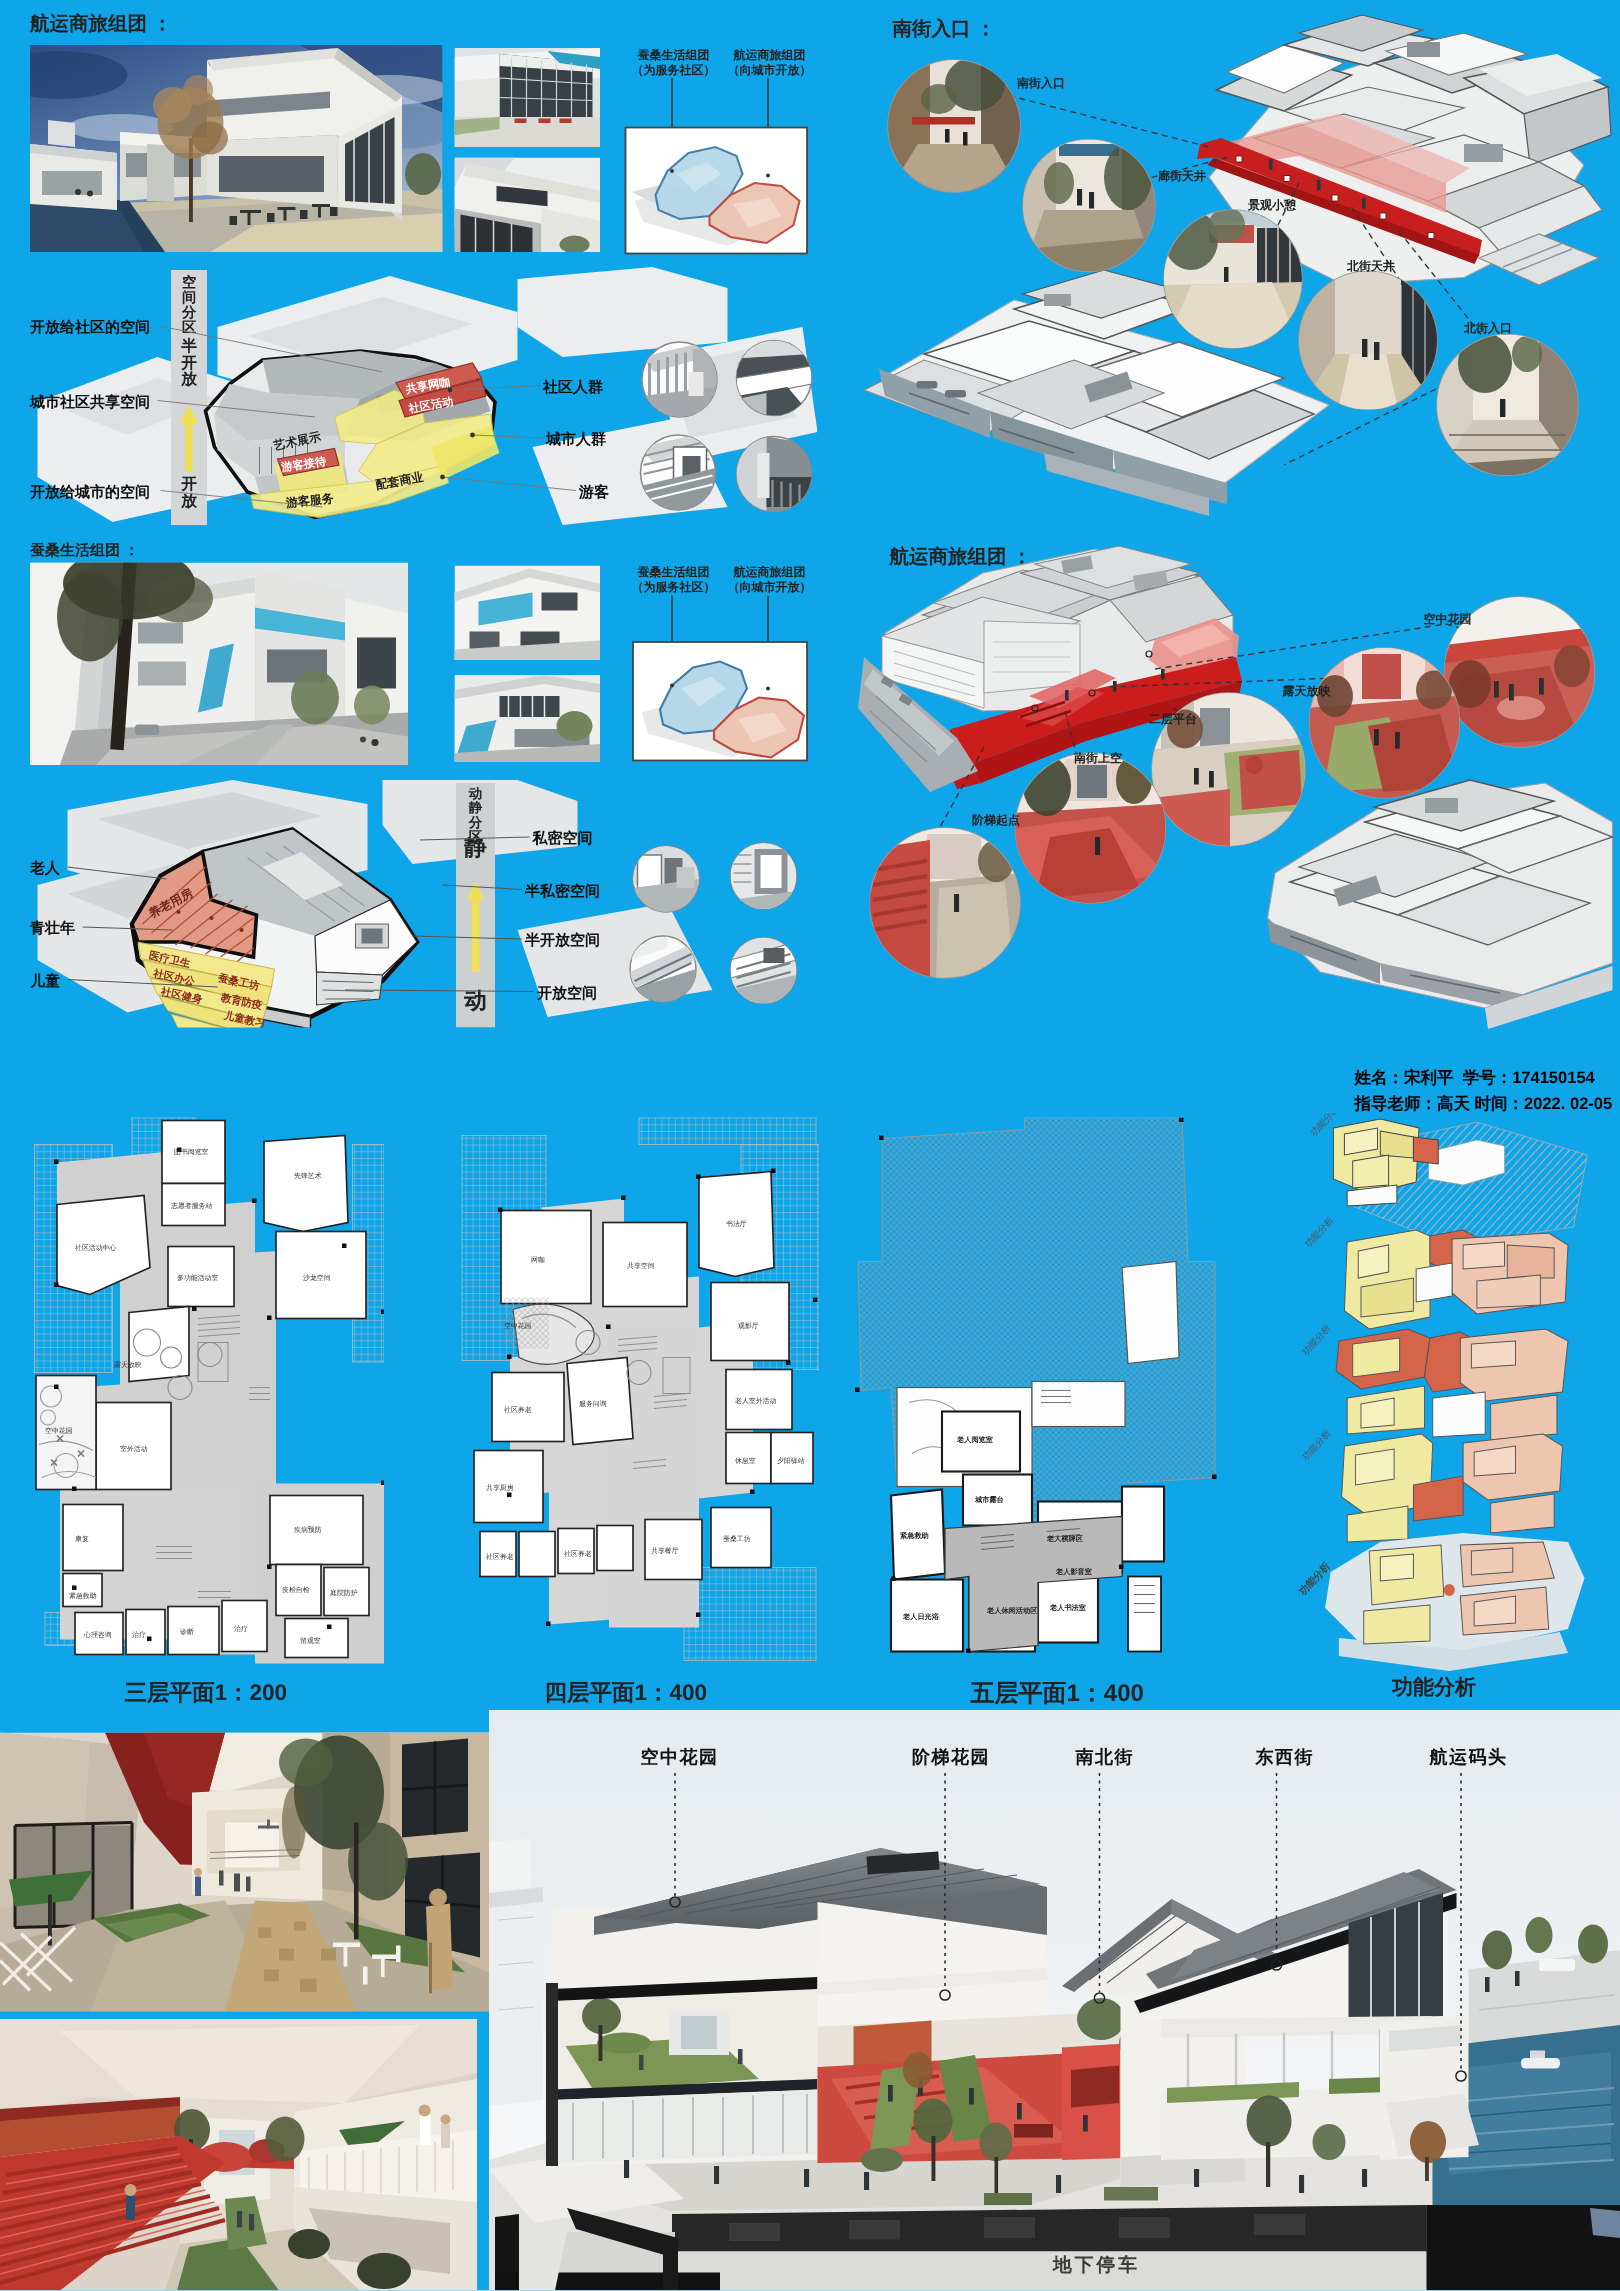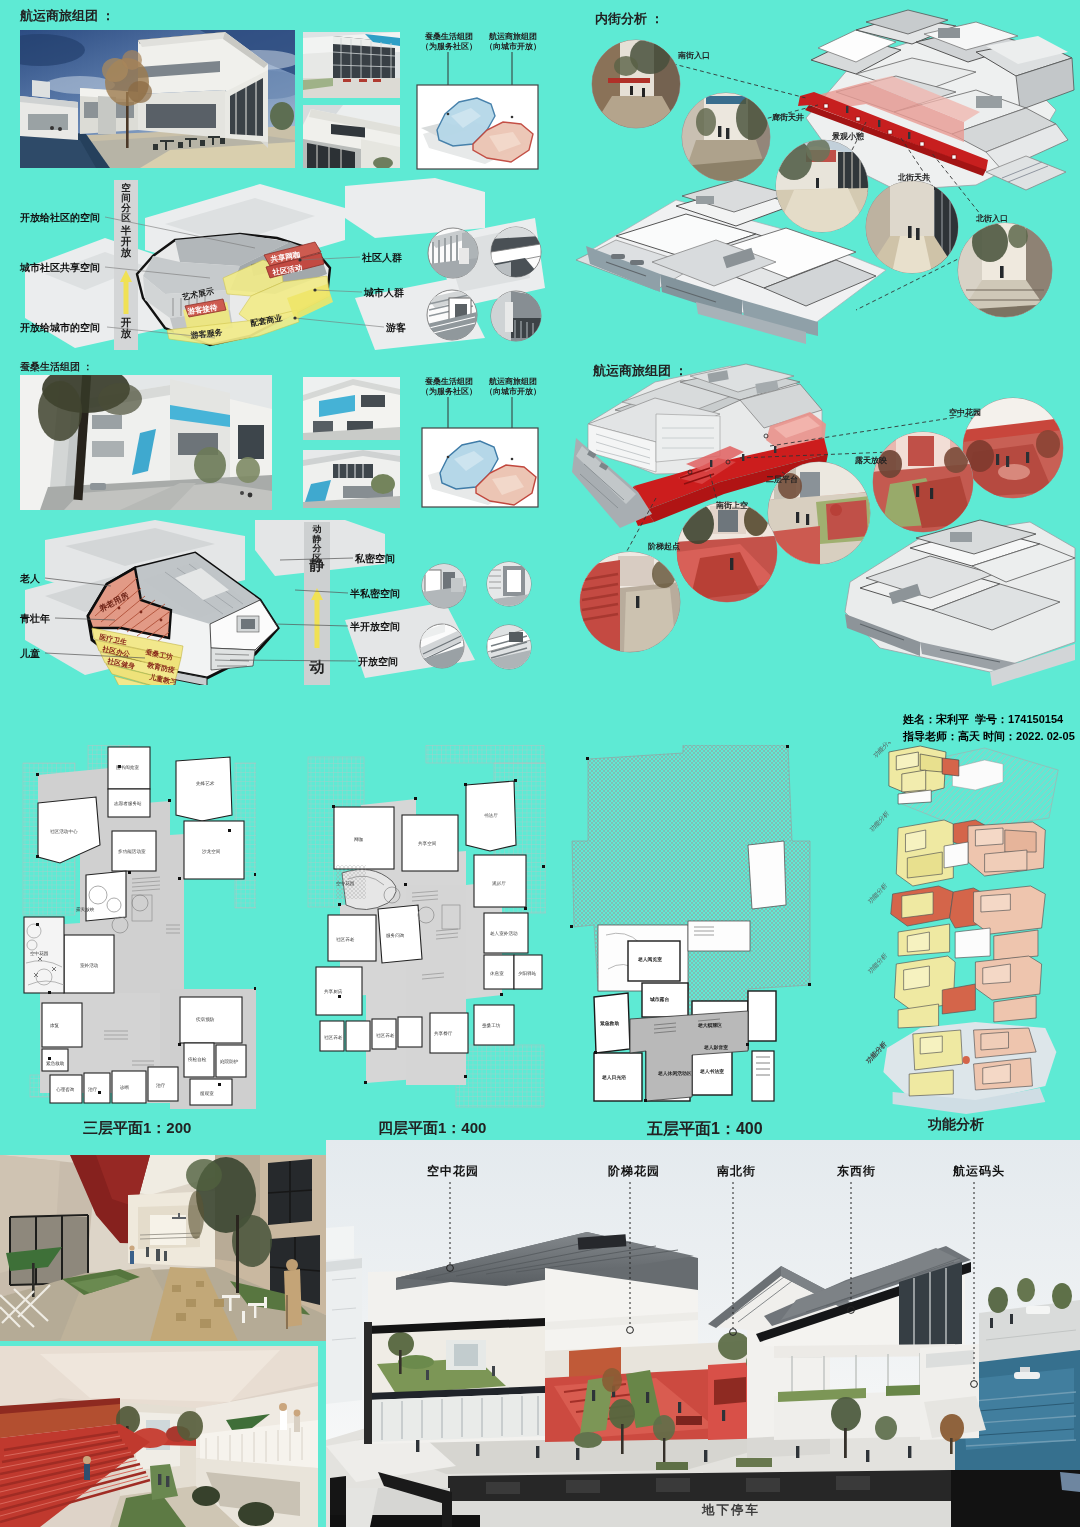--- a/index.html
+++ b/index.html
@@ -1,16 +1,16 @@
 <!DOCTYPE html>
 <html><head>
 <meta charset="utf-8">
 <style>
   html,body{margin:0;padding:0;background:#fff;}
-  #board{position:relative;width:1080px;height:1527px;background:#5eead4;overflow:hidden;
+  #board{position:relative;width:1080px;height:1527px;background:#0ea5e9;overflow:hidden;
          font-family:"Liberation Sans",sans-serif;color:#111;}
   .abs{position:absolute;}
   .lbl{position:absolute;font-weight:bold;color:#222;}
   .sm{position:absolute;color:#222;}
 </style>
 </head>
 <body>
 <div id="board">
 
 <div class="lbl" style="left:20px;top:7px;font-size:13px;">航运商旅组团 ：</div>
@@ -558,21 +558,21 @@
               <line x1="476" y1="132" x2="512" y2="122"></line>
               <line x1="476" y1="138" x2="512" y2="128"></line>
             </g>
       <rect x="494" y="112" width="14" height="10" fill="#565c60"></rect>
       <polygon points="472,140 516,130 516,149 472,149" fill="#aeb4b7"></polygon>
     </g>
   </g>
 </svg>
 </div>
 
-<div class="lbl" style="left:595px;top:10px;font-size:13px;">内街分析 ：</div>
+<div class="lbl" style="left:595px;top:10px;font-size:13px;">南街入口 ：</div>
 
 <div class="abs" style="left:556px;top:0px;width:520px;height:352px;">
 <svg width="520" height="352" viewBox="0 0 520 352">
   <defs>
     <radialGradient id="ph1" cx="0.5" cy="0.35">
             <stop offset="0" stop-color="#e8dfd2"></stop>
             <stop offset="0.7" stop-color="#b09a82"></stop>
             <stop offset="1" stop-color="#6e5a46"></stop>
           </radialGradient>
     <radialGradient id="ph2" cx="0.5" cy="0.4">
@@ -1188,21 +1188,21 @@
           <text x="212" y="230">夕阳驿站</text>
     <text x="18" y="248">共享厨房</text>
           <text x="18" y="294">社区养老</text>
           <text x="70" y="292">社区养老</text>
     <text x="128" y="290">共享餐厅</text>
           <text x="176" y="282">蚕桑工坊</text>
   </g>
 </svg>
 </div>
 
-<div class="lbl" style="left:363px;top:1119px;font-size:15px;margin-left:15px;">四层平面1：400</div>
+<div class="lbl" style="left:363px;top:1119px;font-size:15px;">四层平面1：400</div>
 
 <div class="abs" style="left:558px;top:745px;width:262px;height:372px;">
 <svg width="262" height="372" viewBox="0 0 262 372">
 
   <polygon points="30,14 125,8 125,0 230,0 234,96 252,96 252,240 190,244 190,300 130,304 130,240 40,246 36,180 16,182 14,96 30,96" fill="url(#xhatch)" stroke="#999" stroke-width="0.6"></polygon>
   <rect x="40" y="180" width="90" height="66" fill="#fdfdfd" stroke="#555" stroke-width="0.8"></rect>
   <path d="M48,190 q20,-6 34,8 M50,224 q16,-10 30,2" stroke="#999" stroke-width="0.7" fill="none"></path>
   <rect x="130" y="176" width="62" height="30" fill="#fdfdfd" stroke="#555" stroke-width="0.8"></rect>
   <g stroke="#777" stroke-width="0.7">
           <line x1="136" y1="182" x2="156" y2="182"></line>

